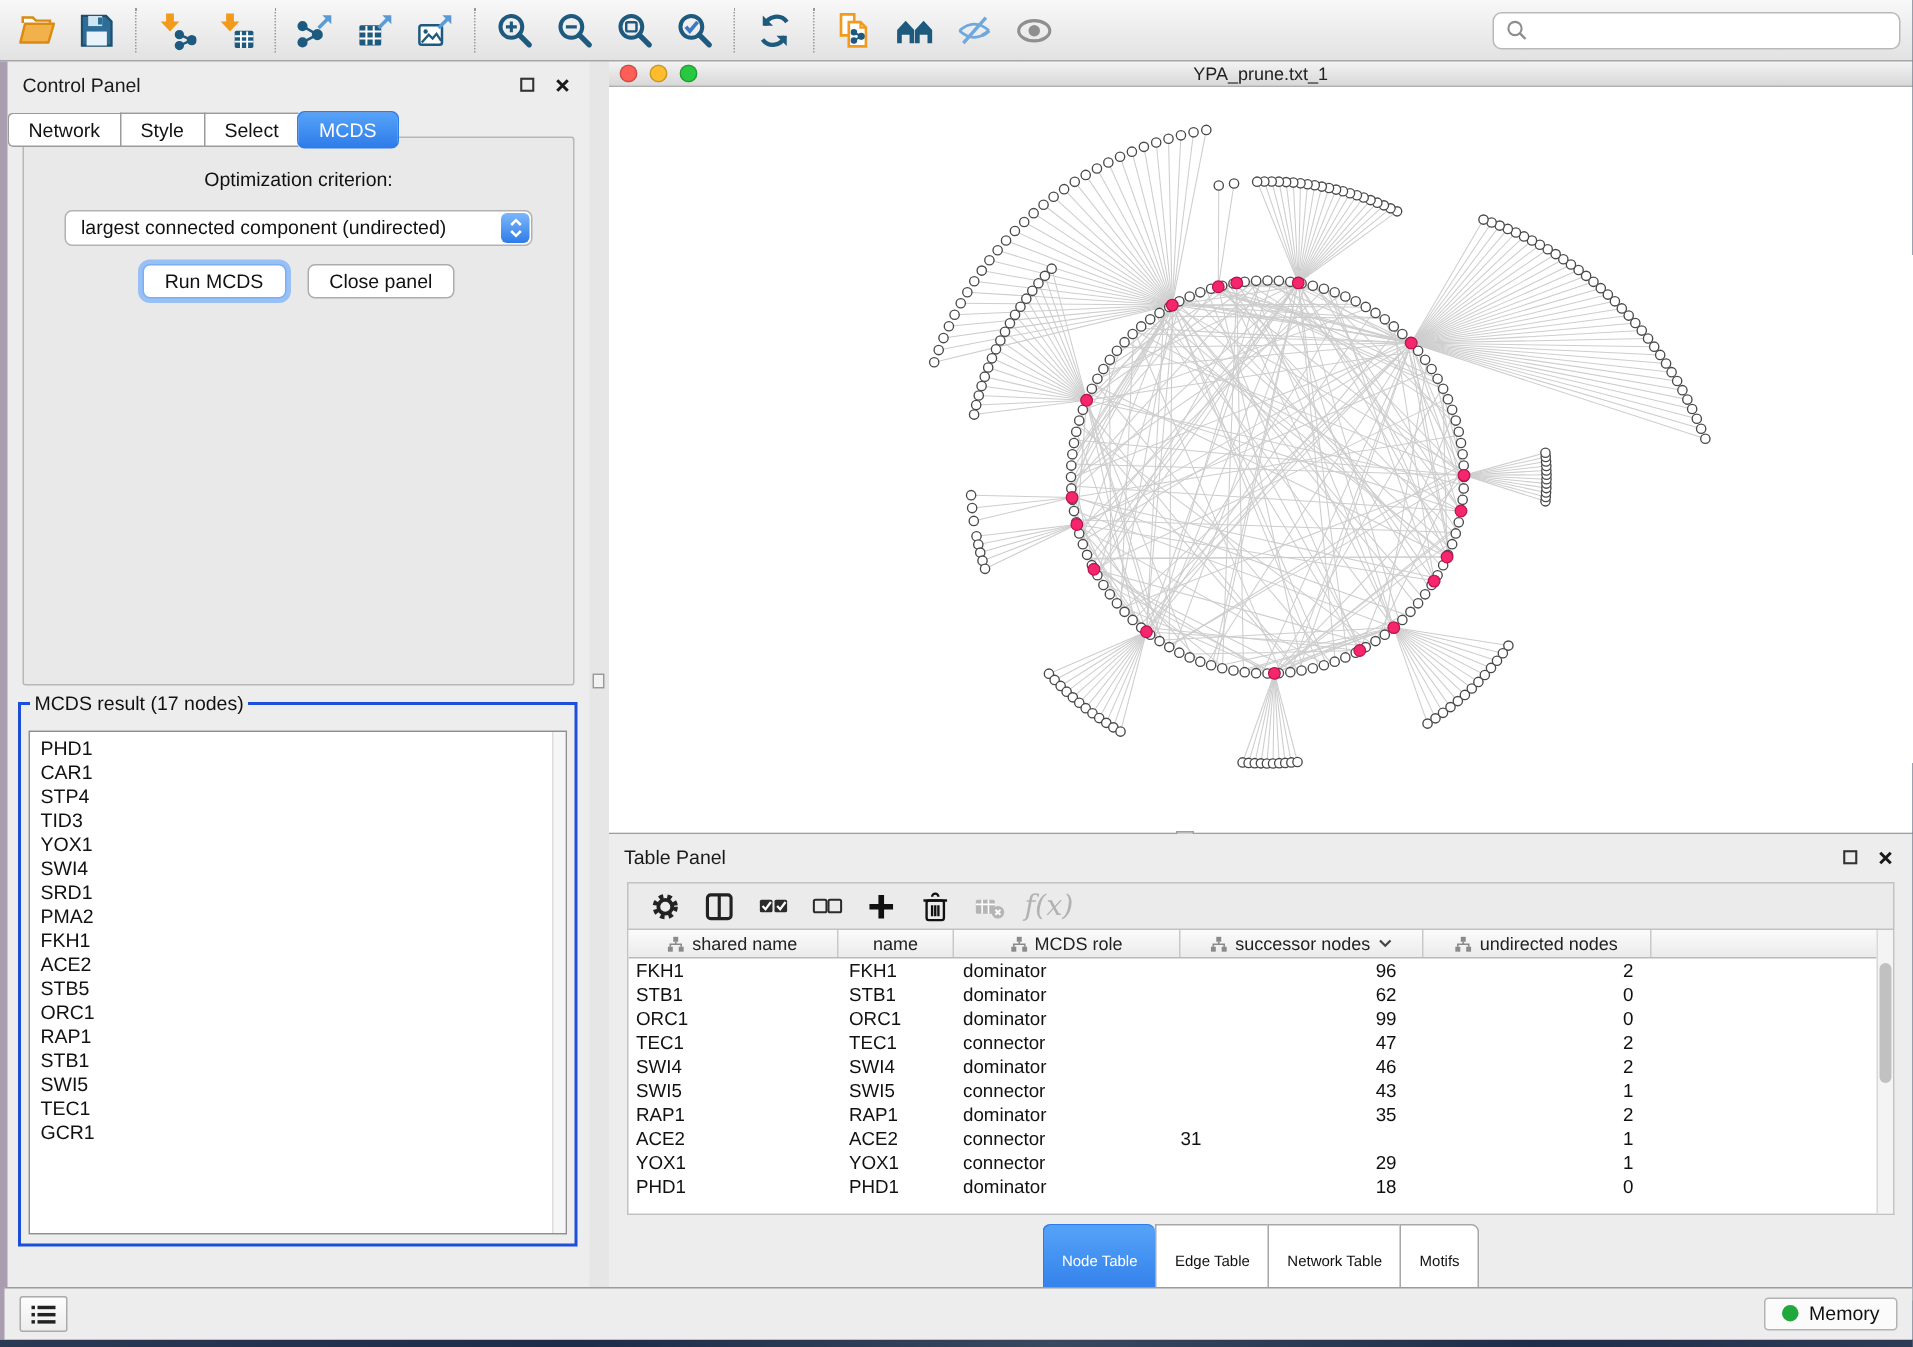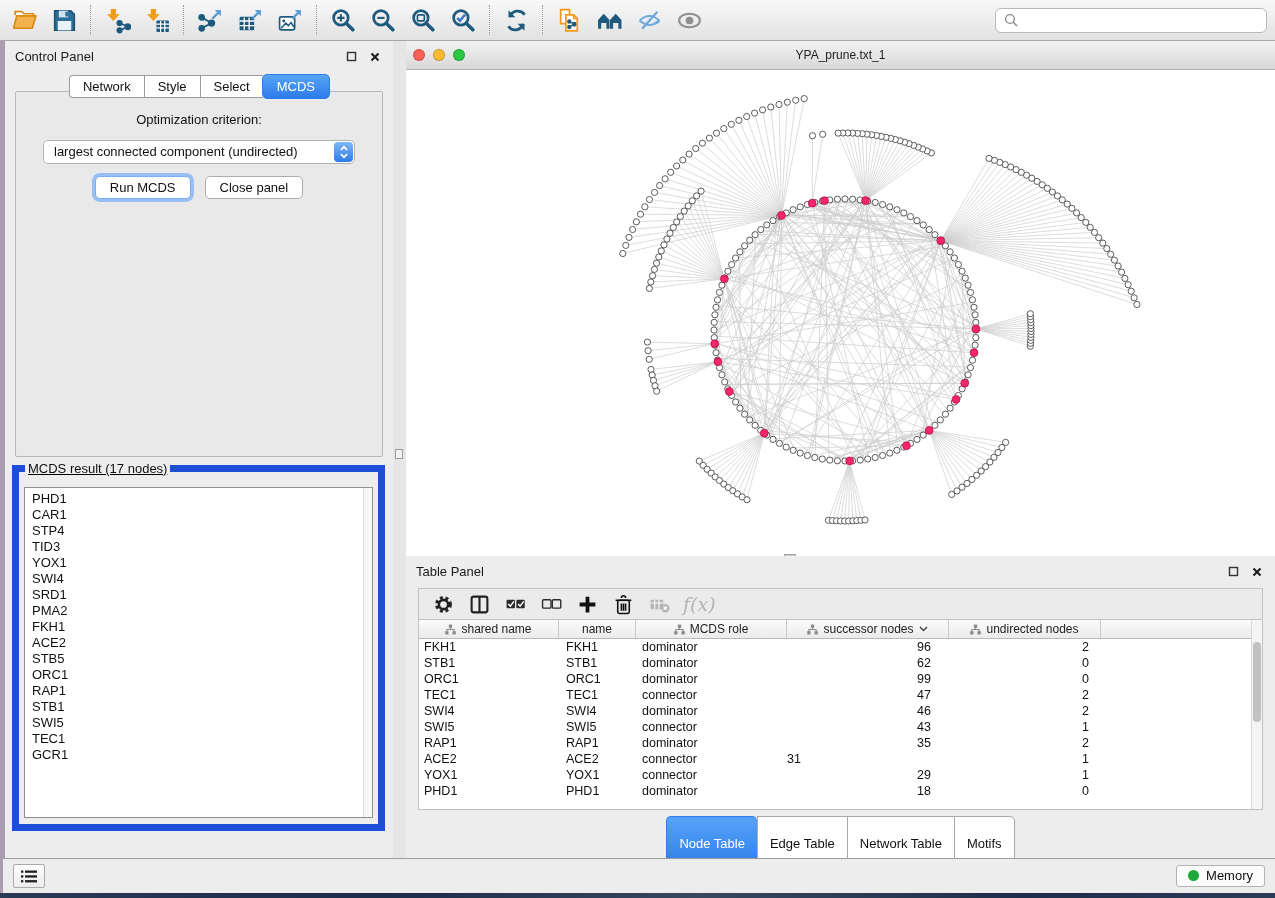--- a/index.html
+++ b/index.html
@@ -14,67 +14,67 @@
   .search { margin-left:auto; width:272px; height:25px; border:1px solid #b9b9b9; border-radius:6px; background:#fff; display:flex; align-items:center; padding:0 8px; gap:6px; }
   .search input { border:none; outline:none; flex:1; font-size:13px; background:transparent; }
 
   .main { display:flex; height:817px; margin-left:5px; position:relative; }
 
   
   .control-panel { width:388px; background:#ededed; position:relative; flex:none; }
   .panel-head { height:26px; display:flex; align-items:center; padding:5px 10px 0 10px; font-size:13px; color:#1a1a1a; }
   .panel-head .sp { flex:1; }
   .mini-btn { width:16px; height:14px; display:flex; align-items:center; justify-content:center; margin-left:8px; }
-  .cp-tabs { display:flex; justify-content:center; margin-top:8px; position:relative; z-index:2; }
+  .cp-tabs { display:flex; margin-top:8px; position:relative; z-index:2; }
   .cp-tab { font-size:13px; padding:3px 13px; background:#fff; border:1px solid #9b9b9b; border-right:none; color:#111; }
   .cp-tab:first-child { border-radius:4px 0 0 4px; }
   .cp-tab:last-child { border-right:1px solid #9b9b9b; border-radius:0 4px 4px 0; }
   .cp-tab.sel { background:linear-gradient(#56a4f8,#2e7ce9); color:#fff; border:1px solid #2e7ce9; border-radius:5px; margin:-1px -1px; padding:4px 14px; }
   .cp-content { position:absolute; left:10px; right:10px; top:50px; height:366px; background:#e9e9e9; border:1px solid #b8b8b8; border-radius:2px; }
   .opt-label { text-align:center; margin-top:20px; font-size:13px; color:#111; }
   .dropdown { margin:13px auto 0; width:312px; height:24px; position:relative; background:#fff; border:1px solid #b2b2b2; border-radius:5px; font-size:13px; line-height:22px; padding-left:10px; color:#111; }
   .stepper { position:absolute; right:1px; top:1px; width:19px; height:20px; border-radius:4px; background:linear-gradient(#7db7fa,#2d7ce9); display:flex; align-items:center; justify-content:center; }
   .btn-row { display:flex; justify-content:center; gap:14px; margin-top:12px; }
   .btn { font-size:13px; padding:3px 14px; background:#fff; border:1px solid #adadad; border-radius:5px; color:#111; }
   .btn.focus { box-shadow:0 0 0 3px rgba(110,170,250,.65); border-color:#7aaef5;text-align:center; }
-  .result-fieldset { position:absolute; left:7px; right:8px; top:420px; height:370px; border:7px solid #1d4ed8;text-decoration:underline; }
+  .result-fieldset { position:absolute; left:7px; right:8px; top:420px; height:370px; border:2px solid #1d4ed8; }
   .result-fieldset legend { font-size:13px; color:#111; margin-left:6px; padding:0 3px; }
   .result-list { position:absolute; left:5px; right:5px; top:11px; bottom:6px; background:#fff; border:1px solid #8f8f8f; overflow:hidden; padding:3px 0 0 7px; font-size:13px; line-height:16px; color:#111; }
   .result-track { position:absolute; right:0; top:0; bottom:0; width:9px; background:#f6f6f6; border-left:1px solid #ddd; }
 
   
   .vsplit { width:13px; background:#e6e6e6; position:relative; flex:none; }
   .vsplit .handle { position:absolute; top:408px; left:2px; width:8px; height:10px; background:#f2f2f2; border:1px solid #9a9a9a; }
   .hsplit { height:3px; background:#e0e0e0; position:relative; }
   .hsplit .handle { position:absolute; left:378px; top:-2px; width:12px; height:6px; background:#d0d0d0; border:1px solid #a0a0a0; }
 
   
   .right-col { flex:1; display:flex; flex-direction:column; min-width:0; }
   .net-window { height:515px; display:flex; flex-direction:column; border-bottom:1px solid #9e9e9e; }
-  .titlebar { height:29px; flex:none; background:linear-gradient(#f3f3f3,#d8d8d8); border-bottom:1px solid #b0b0b0; display:flex; align-items:center; padding:0 7px; position:relative; }
+  .titlebar { height:17px; flex:none; background:linear-gradient(#f3f3f3,#d8d8d8); border-bottom:1px solid #b0b0b0; display:flex; align-items:center; padding:0 7px; position:relative; }
   .lights { display:flex; gap:8px; position:relative; z-index:2; }
   .light { width:12px; height:12px; border-radius:50%; border:0.5px solid rgba(0,0,0,.2); }
   .net-title { position:absolute; left:0; right:0; text-align:center; font-size:12px; color:#222; }
   .net-canvas { flex:1; background:#fff; }
   .net-canvas svg { width:100%; height:100%; display:block; }
 
   
   .table-panel { flex:1; background:#ededed; position:relative; }
   .tbl-toolbar { margin:6px 12px 0; border:1px solid #c2c2c2; background:#ebebeb; height:32px; display:flex; align-items:center; gap:12px; padding:0 12px; }
   .tt-btn { height:28px; min-width:24px; display:flex; align-items:center; justify-content:center; }
   .fx { font-family:"DejaVu Serif", serif; font-style:italic; font-size:19px; color:#b2b2b2; }
   .tbl-wrap { margin:0 12px; border:1px solid #c2c2c2; border-top:none; background:#fff; height:190px; position:relative; overflow:hidden; }
   .tbl-head { display:flex; height:19px; background:linear-gradient(#fbfbfb,#ebebeb); border-bottom:1px solid #b9b9b9; }
   .th { display:flex; align-items:center; justify-content:center; gap:5px; font-size:12px; color:#222; border-right:1px solid #c9c9c9; flex:none; }
   .tr { display:flex; height:16px; align-items:center; font-size:12.5px; color:#111; }
   .td { flex:none; white-space:nowrap; overflow:hidden; }
   .sb { position:absolute; top:0; right:0; bottom:0; width:11px; background:#f4f4f4; border-left:1px solid #d9d9d9; }
   .sb-thumb { position:absolute; top:22px; right:1px; width:8px; height:80px; border-radius:4px; background:#c1c1c1; }
   .bt-row { display:flex; justify-content:center; margin-top:6px; }
-  .bt { font-size:13px; padding:19px 12px; background:#fff; border:1px solid #a8a8a8; border-right:none; color:#111; }
+  .bt { font-size:10px; padding:19px 12px; background:#fff; border:1px solid #a8a8a8; border-right:none; color:#111; }
   .bt:first-child { border-radius:5px 0 0 5px; }
   .bt:last-child { border-right:1px solid #a8a8a8; border-radius:0 5px 5px 0; }
   .bt.sel { background:linear-gradient(#55a3f8,#2e7ce9); color:#fff; border-color:#2e7ce9; border-radius:5px; }
 
   
   .statusbar { height:35px; background:#ededed; border-top:1px solid #9c9c9c; display:flex; align-items:center; padding:0 10px; margin-left:3px; position:relative; z-index:6; }
   .list-btn { width:32px; height:24px; border:1px solid #ababab; border-radius:2px; background:linear-gradient(#fdfdfd,#ededed); display:flex; align-items:center; justify-content:center; }
   .mem-btn { margin-left:auto; display:flex; align-items:center; gap:7px; border:1px solid #b3b3b3; background:#fbfbfb; border-radius:3px; padding:2px 11px 3px; font-size:13px; color:#111; }
   .mem-dot { width:11px; height:11px; border-radius:50%; background:#1fa83c; }
   .desktop-bottom { height:5px; background:linear-gradient(90deg,#2a3a55,#1c2c49 30%,#38485f 55%,#1e2e4a 80%,#2c3c57); }

